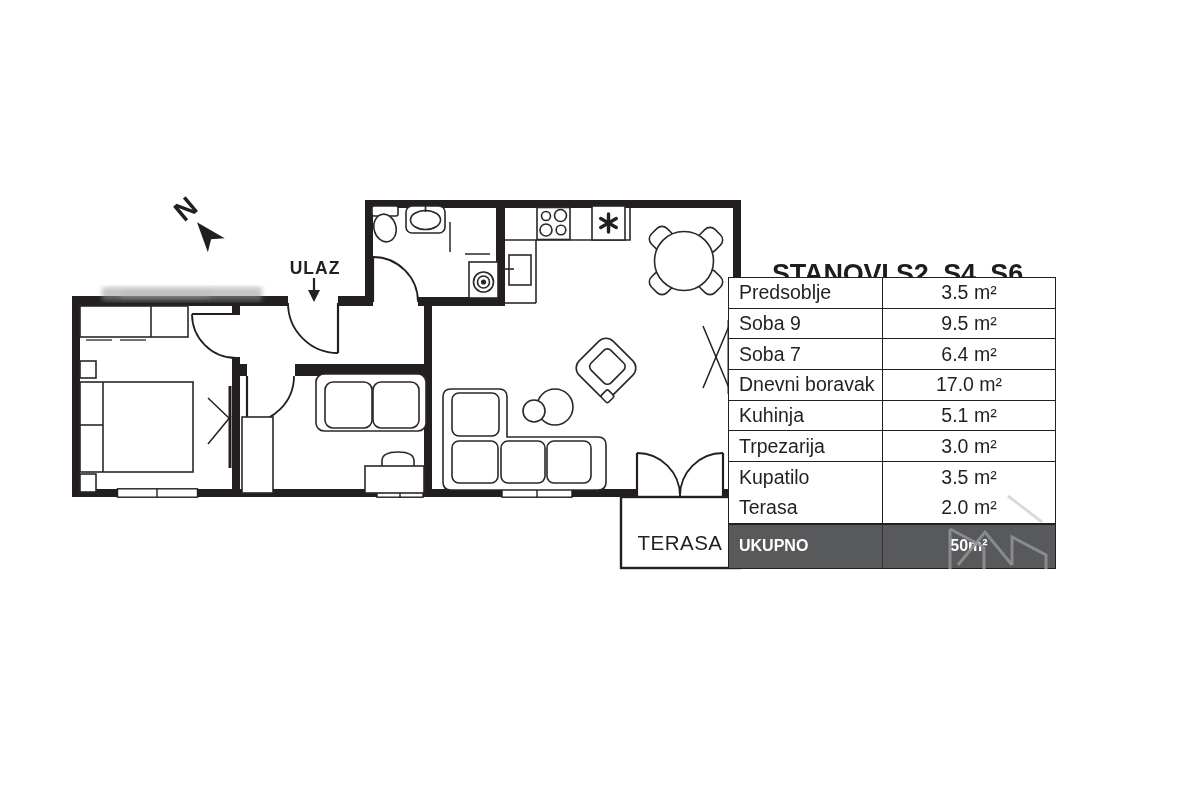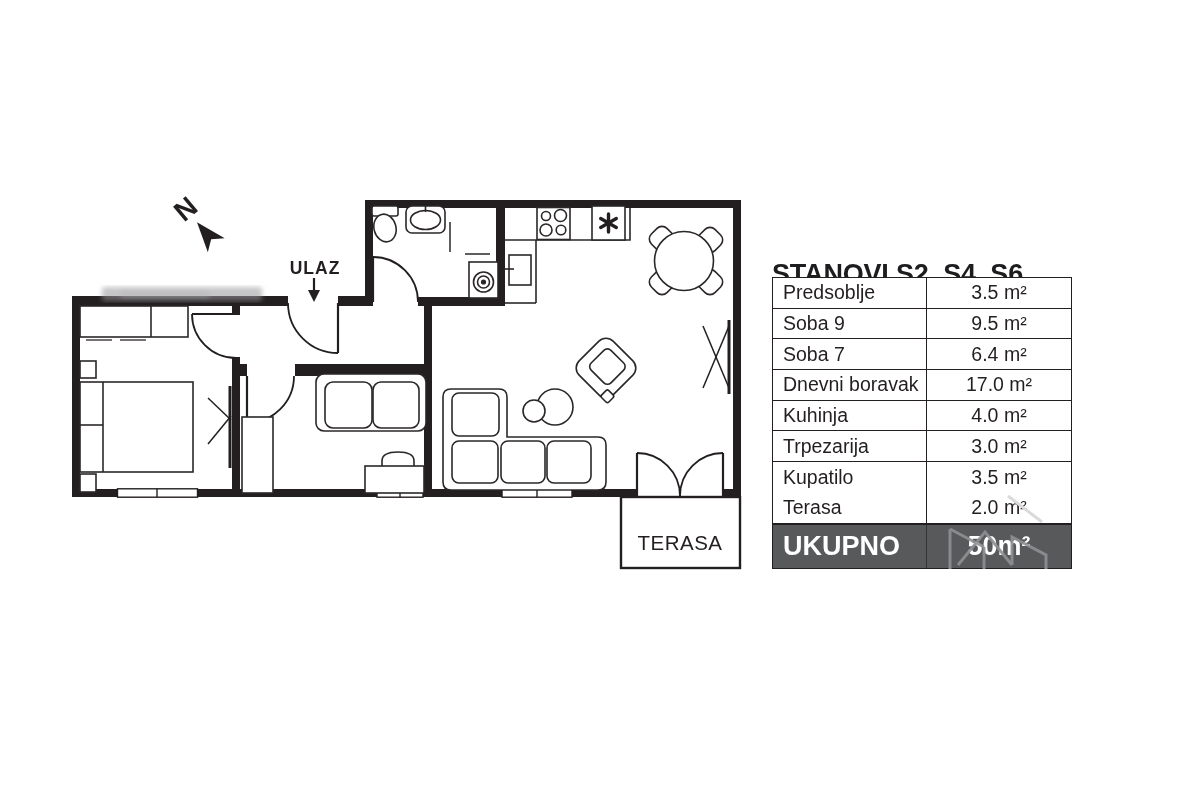--- a/index.html
+++ b/index.html
@@ -2,30 +2,30 @@
 <html><head>
 <meta charset="utf-8">
 <style>
   html,body{margin:0;padding:0;}
   body{width:1200px;height:800px;background:#ffffff;position:relative;overflow:hidden;
        font-family:"Liberation Sans", sans-serif;color:#231f20;}
   .plan-svg{position:absolute;left:0;top:0;z-index:1;}
   .title-block{position:absolute;left:772px;top:192px;z-index:2;
       font-size:27px;font-weight:700;line-height:33px;letter-spacing:-0.2px;
       color:#1d1c1e;white-space:pre;}
-  .area-table{position:absolute;left:772px;top:277px;width:300px;z-index:2;
+  .area-table{position:absolute;left:728px;top:277px;width:328px;z-index:2;
       border:1.6px solid #231f20;box-sizing:border-box;background:#fff;}
   .trow{display:flex;height:30.7px;border-bottom:1.5px solid #231f20;box-sizing:border-box;}
   .trow:nth-last-child(2){border-bottom:none;}
   .cell{display:flex;align-items:center;box-sizing:border-box;font-size:19.5px;}
   .cell.label{flex:0 0 154px;padding-left:10px;border-right:1.5px solid #231f20;}
   .cell.value{flex:1;justify-content:center;}
   .trow.total{height:44px;border-bottom:none;border-top:1.5px solid #231f20;
       background:#58595b;color:#ffffff;font-weight:700;position:relative;}
-  .trow.total .cell{font-size:27px;}
+  .trow.total .cell{font-size:16px;}
   .trow.total .cell.label{border-right:1.5px solid #343436;}
   .wm-overlay{position:absolute;left:920px;top:486px;z-index:5;pointer-events:none;}
 </style>
 </head>
 <body>
 
 <svg class="plan-svg" width="1200" height="800" viewBox="0 0 1200 800">
   <defs>
     <filter id="blur2">
         <feGaussianBlur stdDeviation="2.4"></feGaussianBlur>
@@ -250,21 +250,21 @@
     <div class="cell value">6.4 m²</div>
   </div>
 
   <div class="trow">
     <div class="cell label">Dnevni boravak</div>
     <div class="cell value">17.0 m²</div>
   </div>
 
   <div class="trow">
     <div class="cell label">Kuhinja</div>
-    <div class="cell value">4.0 m²</div>
+    <div class="cell value">5.1 m²</div>
   </div>
 
   <div class="trow">
     <div class="cell label">Trpezarija</div>
     <div class="cell value">3.0 m²</div>
   </div>
 
   <div class="trow">
     <div class="cell label">Kupatilo</div>
     <div class="cell value">3.5 m²</div>

